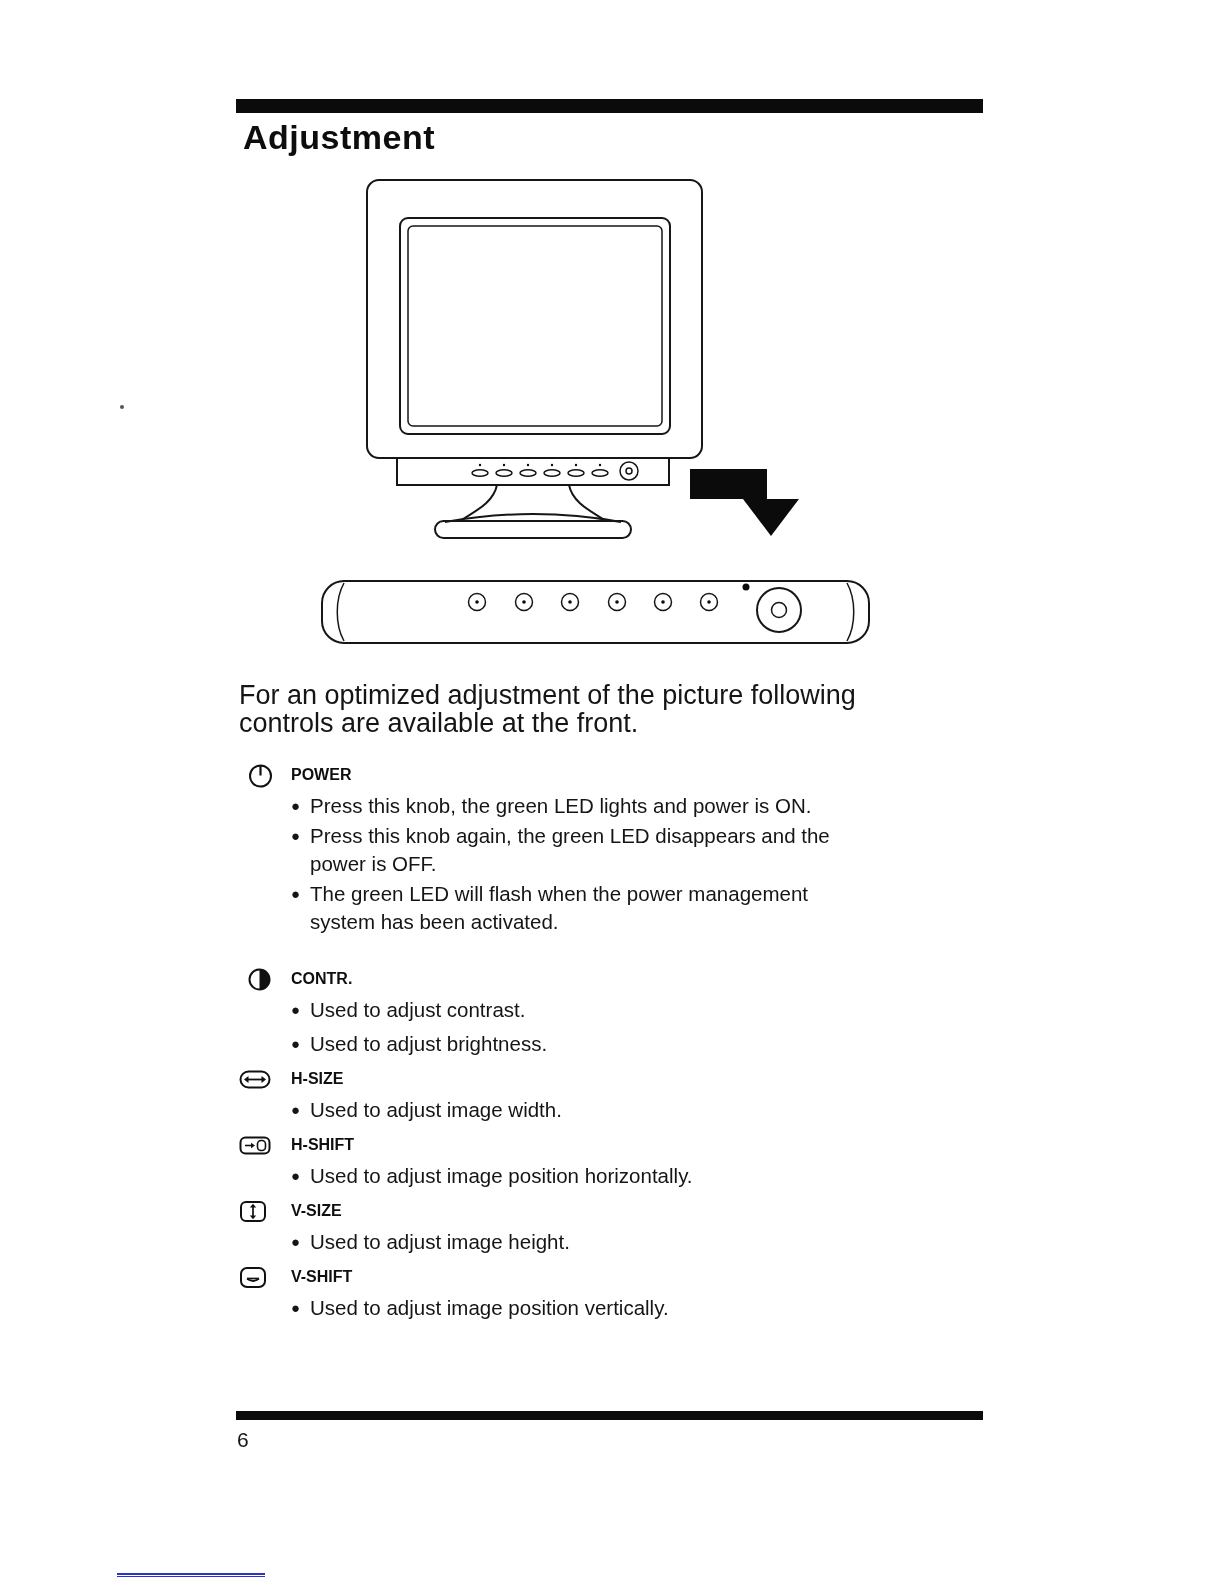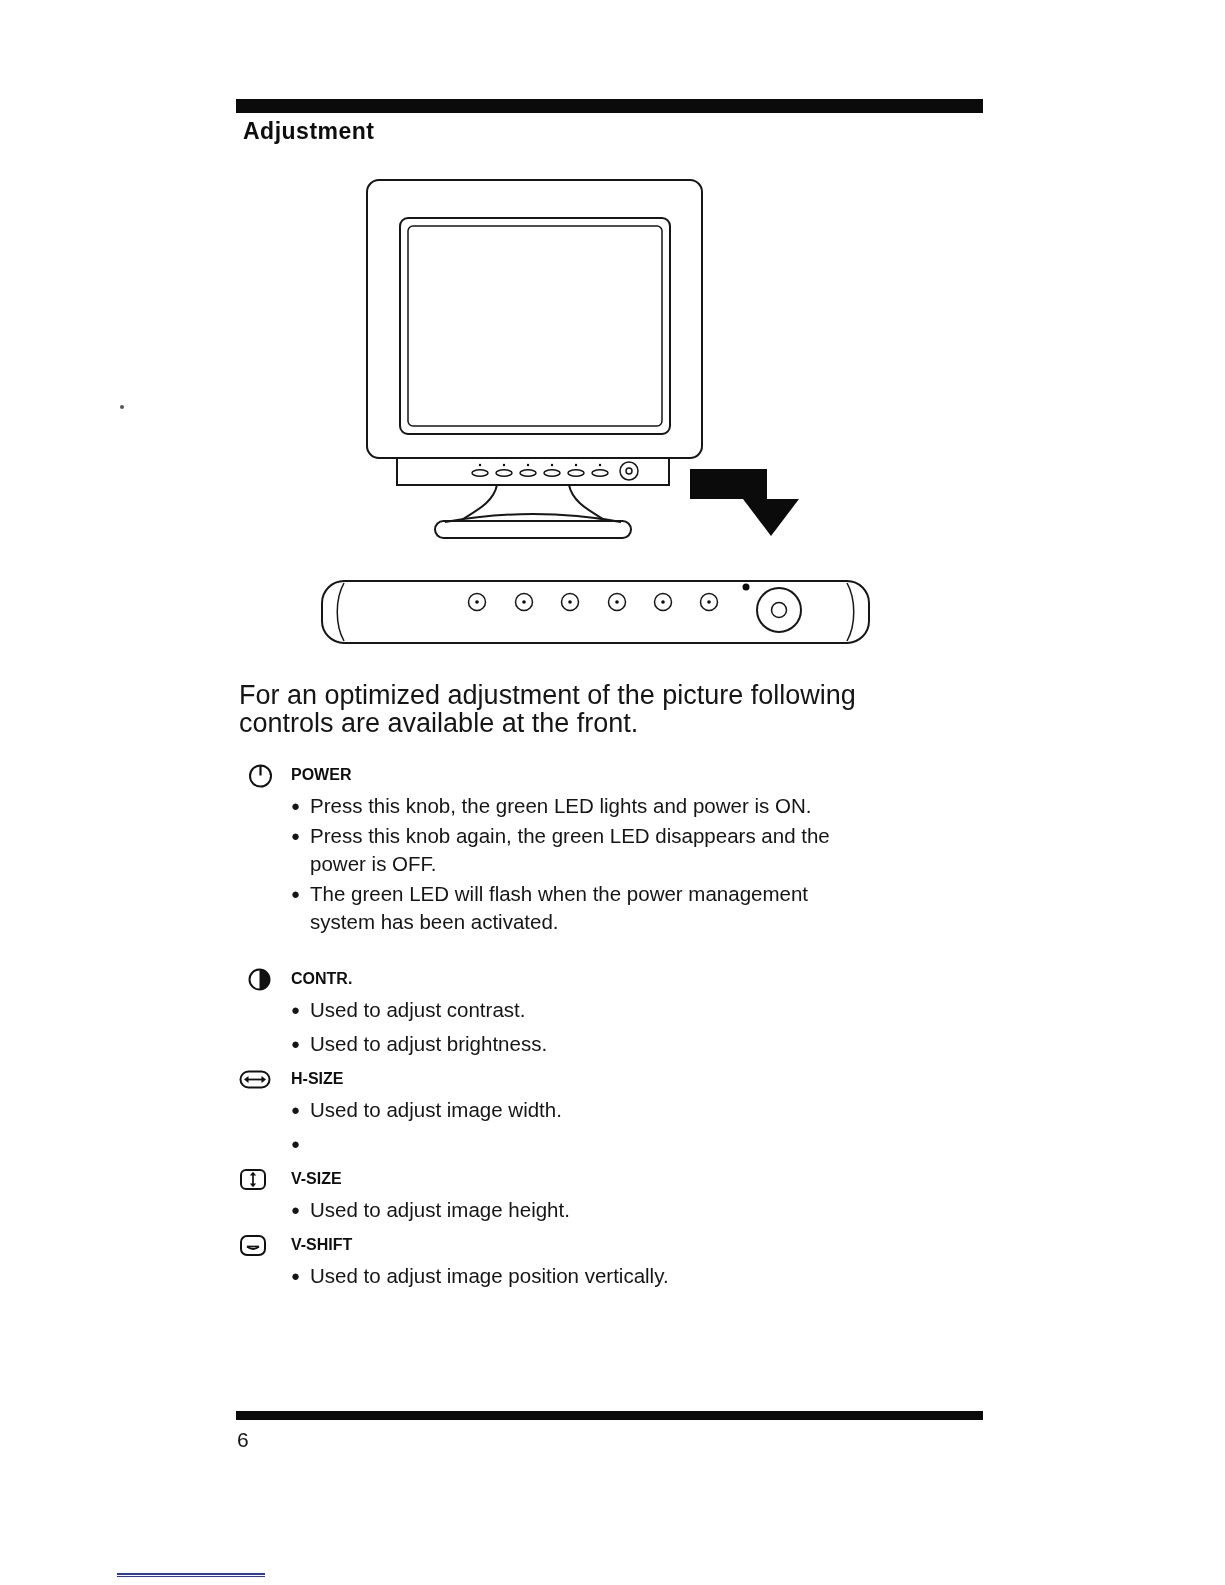--- a/index.html
+++ b/index.html
@@ -8,21 +8,21 @@
   .page {
     position:relative; width:1225px; height:1585px; background:#ffffff;
     overflow:hidden;
   }
   .top-rule {
     position:absolute; left:236px; top:99px; width:747px; height:14px;
     background:#0b0b0b;
   }
   .title {
     position:absolute; left:243px; top:118px;
-    font-size:23px; font-weight:bold; letter-spacing:0.5px; color:#0d0d0d;
+    font-size:34px; font-weight:bold; letter-spacing:0.5px; color:#0d0d0d;
   }
   .figure { position:absolute; left:297px; top:172px; width:600px; height:495px; }
   .figure svg { display:block; }
   .ln { fill:none; stroke:#161616; stroke-width:2; }
   .ln-thin { fill:none; stroke:#161616; stroke-width:1.5; }
   .fillk { fill:#0b0b0b; stroke:none; }
 
   .intro {
     position:absolute; left:239px; top:681px; width:690px;
     font-size:27px; line-height:28px;
@@ -206,23 +206,35 @@
       </div>
       <div class="bullets">
         <div class="bullet">
           <span class="dot">●</span>
           <span class="btxt">Used to adjust image width.</span>
         </div>
       </div>
     </section>
 
     <section class="control">
-      <div class="bullets">
-        <div class="bullet">
-          <span class="dot">●</span>
+      <div class="control-head">
+        <span class="icon-wrap">
+          <svg width="32" height="21" viewBox="0 0 32 21">
+            <rect x="1.5" y="2.5" width="29" height="16" rx="5" fill="none" stroke="#111" stroke-width="2"></rect>
+            <line x1="6" y1="10.5" x2="13" y2="10.5" stroke="#111" stroke-width="1.6"></line>
+            <polygon points="12,7.8 16,10.5 12,13.2" fill="#111"></polygon>
+            <rect x="18.5" y="5.5" width="8" height="10" rx="3.5" fill="none" stroke="#111" stroke-width="1.6"></rect>
+          </svg>
+        </span>
+        <span>H-SHIFT</span>
+      </div>
+      <div class="bullets">
+        <div class="bullet">
+          <span class="dot">●</span>
+          <span class="btxt">Used to adjust image position horizontally.</span>
         </div>
       </div>
     </section>
 
     <section class="control">
       <div class="control-head">
         <span class="icon-wrap">
           <svg width="28" height="23" viewBox="0 0 28 23">
             <rect x="2" y="2" width="24" height="19" rx="5" fill="none" stroke="#111" stroke-width="2"></rect>
             <line x1="14" y1="6" x2="14" y2="17" stroke="#111" stroke-width="1.7"></line>

